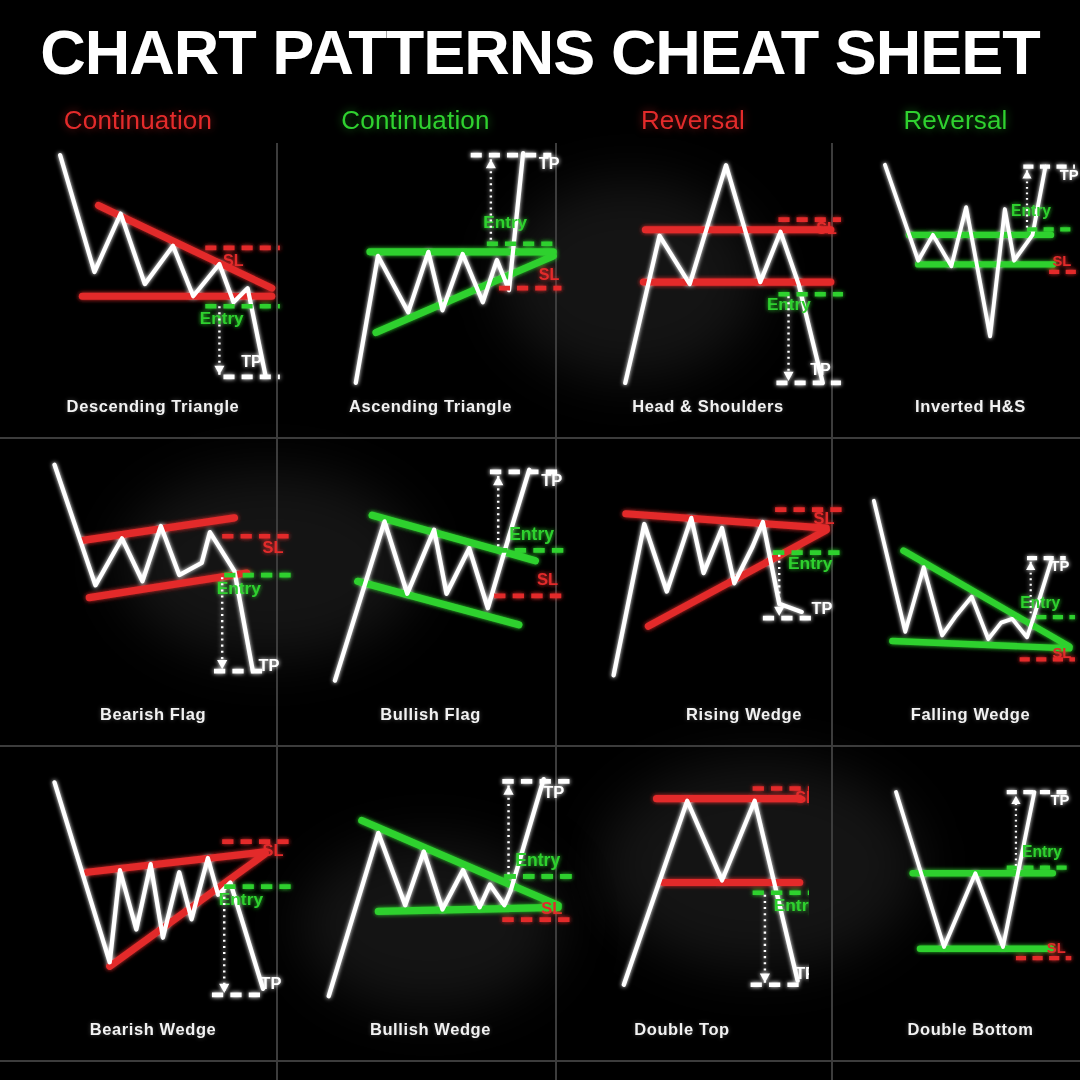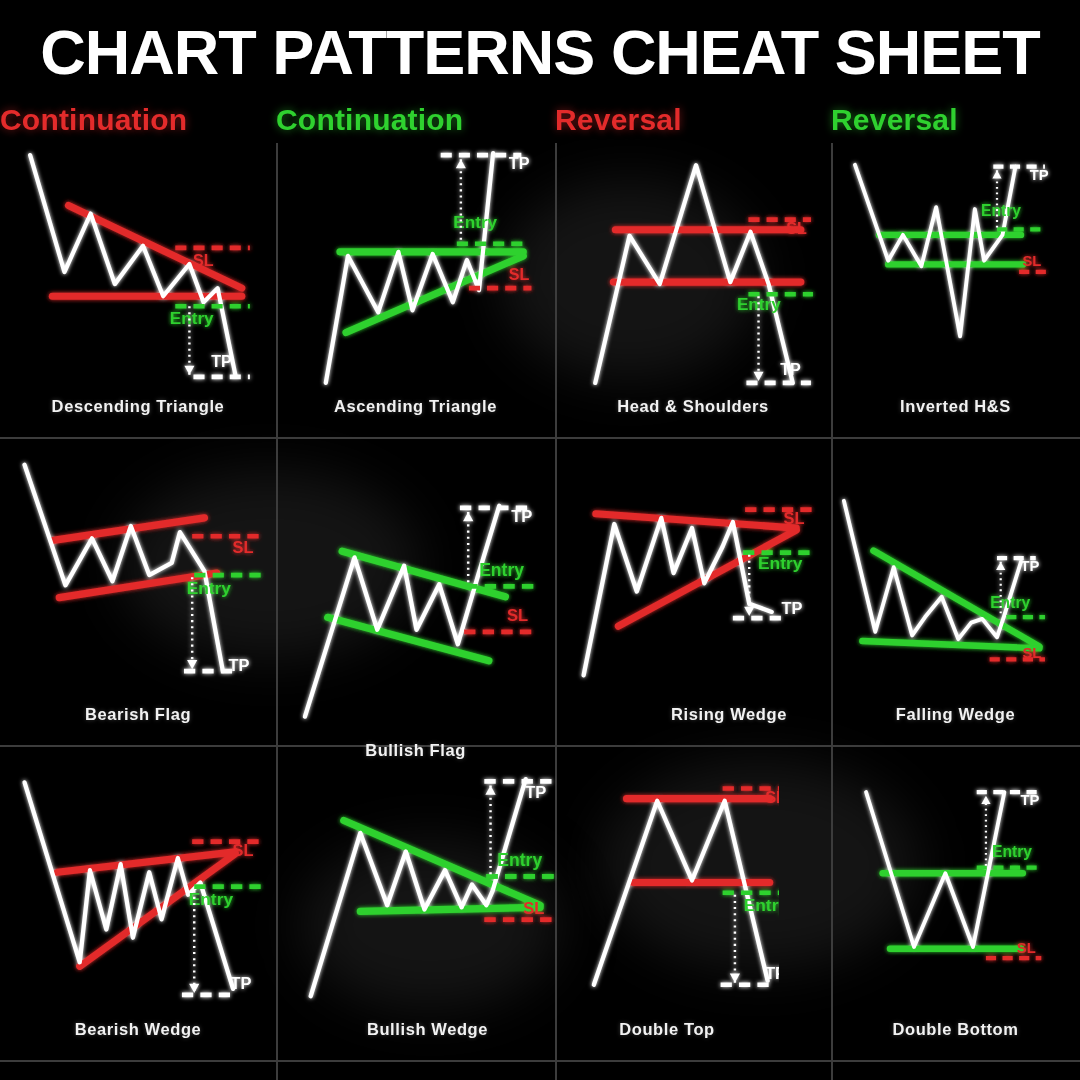--- a/index.html
+++ b/index.html
@@ -16,32 +16,32 @@
 
   #title{
     position:absolute;top:10px;left:0;width:1080px;height:84px;
     text-align:center;line-height:84px;
     font-size:63px;font-weight:bold;letter-spacing:-1px;
     color:#ffffff;white-space:nowrap;
   }
 
   #headers{position:absolute;top:103px;left:0;width:1080px;height:34px;}
   .colhead{
-    position:absolute;top:0;height:34px;line-height:34px;
-    font-size:30px;font-weight:bold;letter-spacing:0.2px;
+    position:absolute;top:0;height:34px;line-height:34px;text-align:center;
+    font-size:26px;font-weight:normal;letter-spacing:0.2px;
   }
   .colhead.red{color:#e32b2b;text-shadow:0 0 9px rgba(227,43,43,.55);}
   .colhead.green{color:#2fd12f;text-shadow:0 0 9px rgba(47,209,47,.55);}
 
   #grid{position:absolute;top:143px;left:0;width:1080px;height:937px;}
   .gline{position:absolute;background:#3c3c3c;}
   .gline.v{width:1.5px;top:0;height:937px;}
   .gline.h{height:1.5px;left:0;width:1080px;}
 
-  .cell{position:absolute;overflow:hidden;}
+  .cell{position:absolute;overflow:hidden;padding-left:30px;}
   .cell svg{display:block;}
   .cell-label{
     position:absolute;left:0;width:100%;text-align:center;
     font-size:16.5px;font-weight:bold;color:#f2f2f2;letter-spacing:0.6px;
     text-shadow:0 0 4px rgba(255,255,255,.25);
   }
   .lvl-text{font-family:"Liberation Sans","DejaVu Sans",sans-serif;font-weight:bold;}
 </style>
 </head>
 <body>
@@ -197,21 +197,21 @@
             <line x1="190" y1="130" x2="256" y2="130" stroke="#2fd12f" stroke-width="4.6" stroke-dasharray="11 7" stroke-linecap="butt"></line>
             <text x="226" y="148" fill="#2fd12f" font-size="17" font-weight="bold" text-anchor="end" class="lvl-text">Entry</text>
             <line x1="180" y1="224" x2="230" y2="224" stroke="#ffffff" stroke-width="4.6" stroke-dasharray="11 7" stroke-linecap="butt"></line>
             <text x="244" y="224" fill="#ffffff" font-size="16" font-weight="bold" text-anchor="end" class="lvl-text">TP</text>
             <line x1="188" y1="132" x2="188" y2="222" stroke="#ffffff" stroke-width="2.4" stroke-dasharray="2 4"></line>
             <polygon points="183,213 193,213 188,222" fill="#ffffff"></polygon>
           </g>
         </svg>
         <div class="cell-label" style="top: 268px;">Bearish Flag</div>
       </div>
-      <div class="cell" style="left: 276px; top: 294px; width: 279px; height: 308px; margin-top: 36px;">
+      <div class="cell" style="left: 276px; top: 294px; width: 279px; height: 308px;">
         <svg width="279" height="266" viewBox="0 0 270 250" preserveAspectRatio="xMidYMid meet">
           <defs>
             <filter id="glow5" x="-40%" y="-40%" width="180%" height="180%">
               <feGaussianBlur stdDeviation="2.2" result="b"></feGaussianBlur>
               <feMerge>
                 <feMergeNode in="b"></feMergeNode>
                 <feMergeNode in="SourceGraphic"></feMergeNode>
               </feMerge>
             </filter>
           </defs>
@@ -305,21 +305,21 @@
             <line x1="190" y1="130" x2="258" y2="130" stroke="#2fd12f" stroke-width="4.6" stroke-dasharray="11 7" stroke-linecap="butt"></line>
             <text x="228" y="148" fill="#2fd12f" font-size="17" font-weight="bold" text-anchor="end" class="lvl-text">Entry</text>
             <line x1="178" y1="236" x2="232" y2="236" stroke="#ffffff" stroke-width="4.6" stroke-dasharray="11 7" stroke-linecap="butt"></line>
             <text x="246" y="230" fill="#ffffff" font-size="16" font-weight="bold" text-anchor="end" class="lvl-text">TP</text>
             <line x1="190" y1="134" x2="190" y2="234" stroke="#ffffff" stroke-width="2.4" stroke-dasharray="2 4"></line>
             <polygon points="185,225 195,225 190,234" fill="#ffffff"></polygon>
           </g>
         </svg>
         <div class="cell-label" style="top: 275px;">Bearish Wedge</div>
       </div>
-      <div class="cell" style="left: 276px; top: 602px; width: 279px; height: 315px; margin-left: 12px;">
+      <div class="cell" style="left: 276px; top: 602px; width: 279px; height: 315px;">
         <svg width="279" height="273" viewBox="0 0 270 250" preserveAspectRatio="xMidYMid meet">
           <defs>
             <filter id="glow9" x="-40%" y="-40%" width="180%" height="180%">
               <feGaussianBlur stdDeviation="2.2" result="b"></feGaussianBlur>
               <feMerge>
                 <feMergeNode in="b"></feMergeNode>
                 <feMergeNode in="SourceGraphic"></feMergeNode>
               </feMerge>
             </filter>
           </defs>

